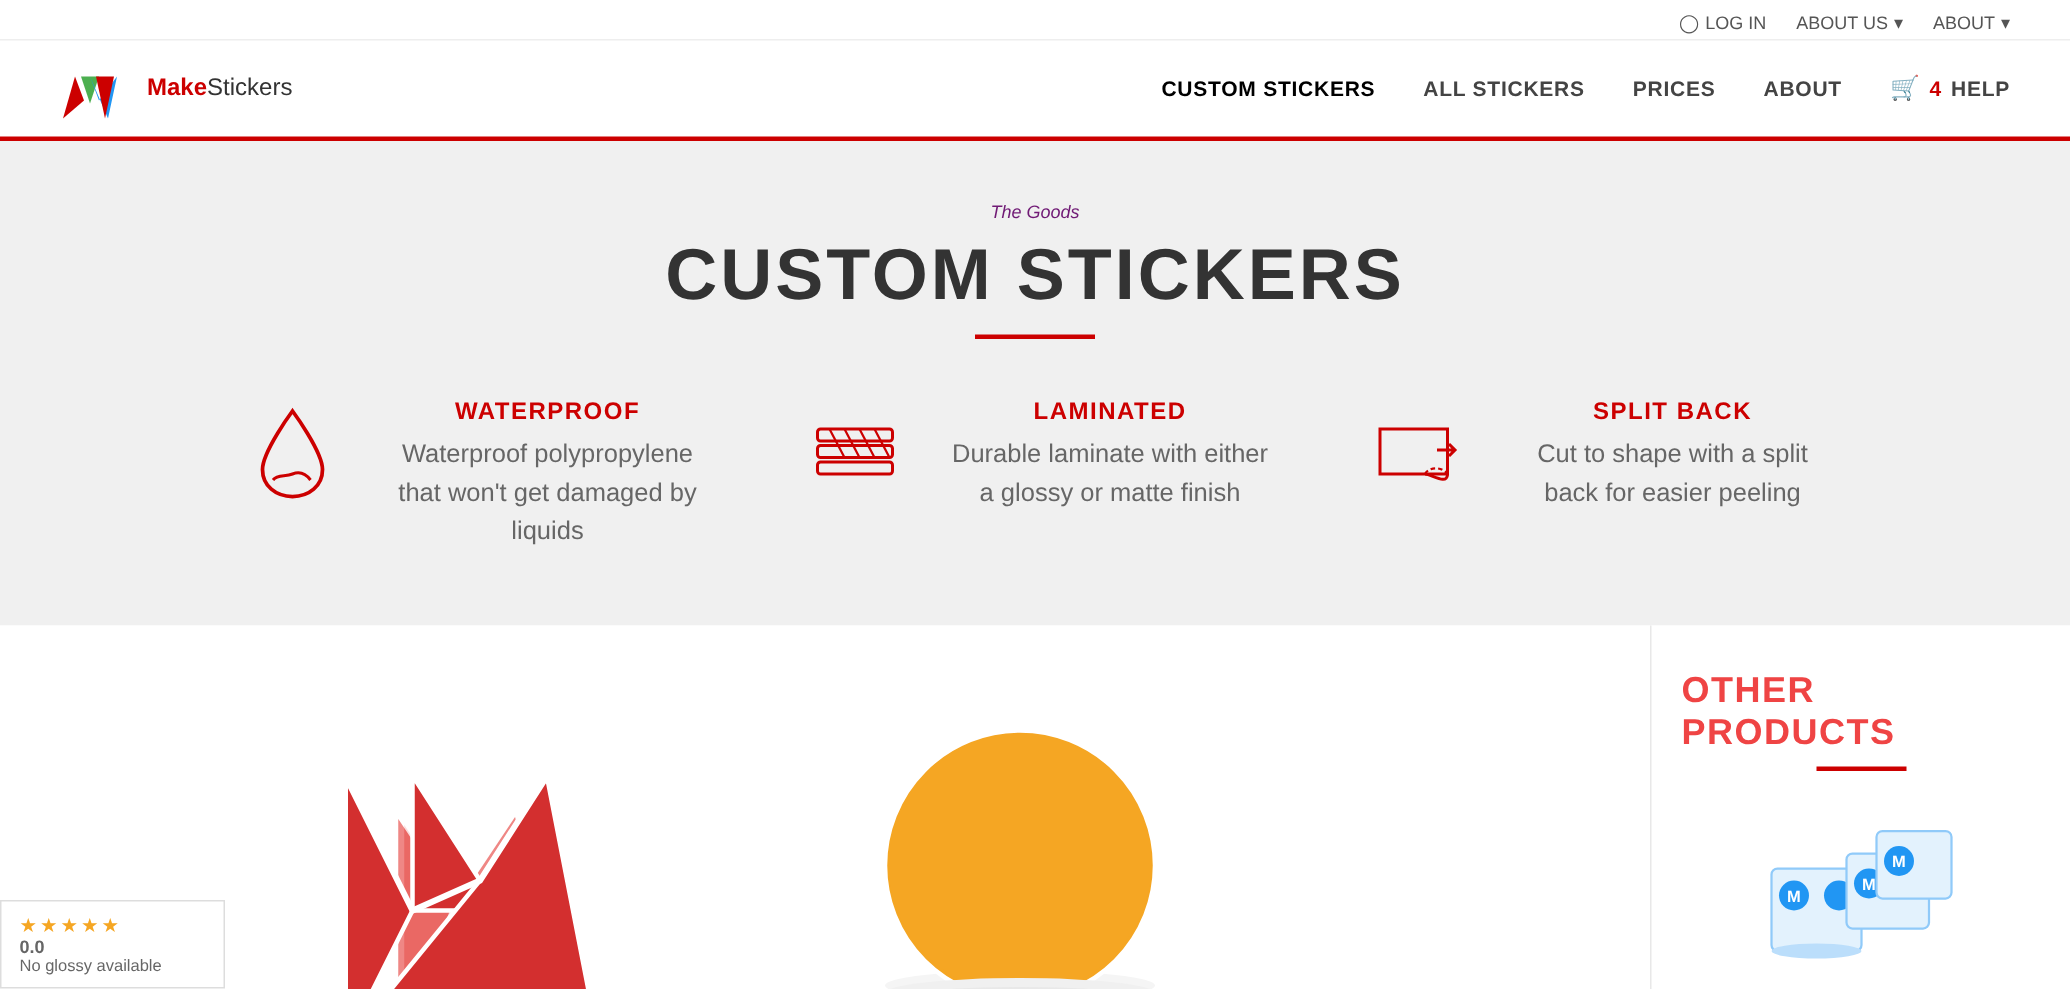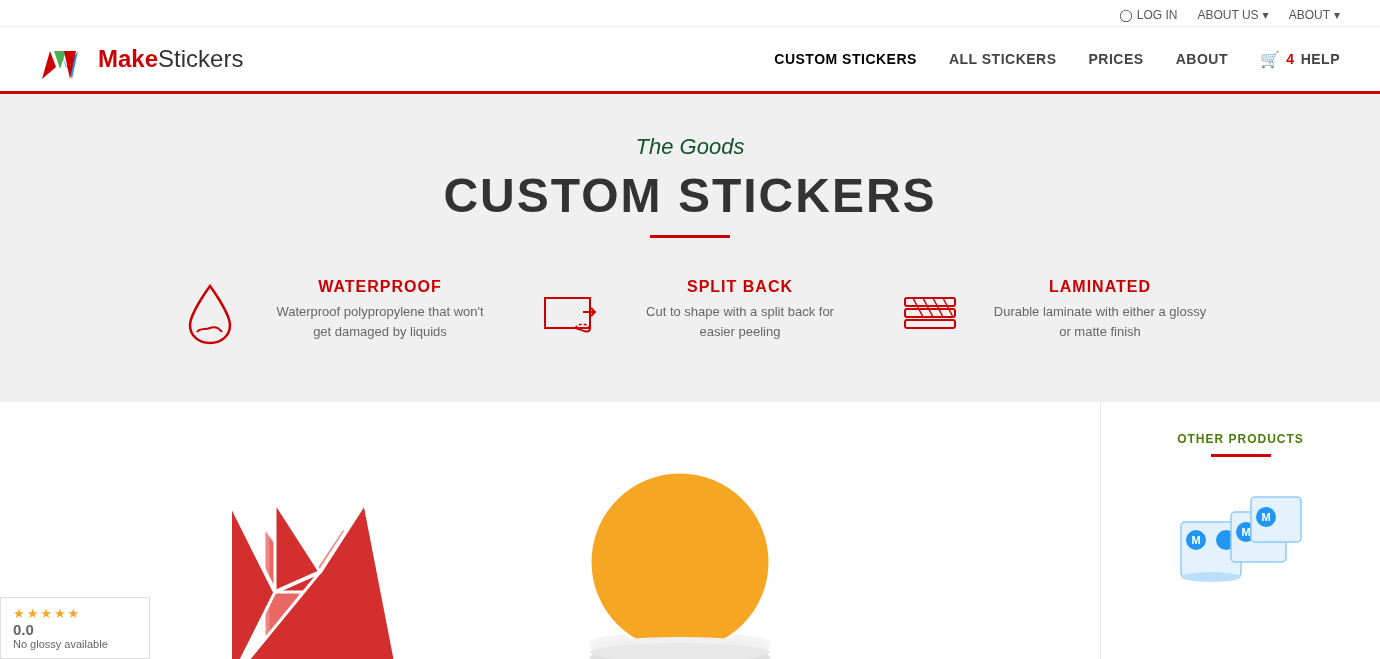--- a/index.html
+++ b/index.html
@@ -36,21 +36,21 @@
       display: flex;
       align-items: center;
       gap: 8px;
       cursor: pointer;
     }
     .logo-icon {
       width: 50px;
       height: 44px;
     }
     .logo-text {
-      font-size: 24px;
+      font-size: 16px;
       color: #333;
     }
     .logo-text span { color: #cc0000; font-weight: bold; }
     .logo-text strong { color: #333; font-weight: normal; }
 
     .main-nav {
       display: flex;
       align-items: center;
       gap: 32px;
     }
@@ -69,22 +69,22 @@
       gap: 6px;
     }
 
     
     .hero {
       background: #f0f0f0;
       text-align: center;
       padding: 40px 20px 50px;
     }
     .hero-subtitle {
-      color: #14532d;
-      font-size: 22px;
+      color: #701a75;
+      font-size: 12px;
       font-style: italic;
       margin-bottom: 8px;
     }
     .hero-title {
       font-size: 48px;
       font-weight: 900;
       color: #333;
       letter-spacing: 2px;
       text-transform: uppercase;
       margin-bottom: 12px;
@@ -92,21 +92,21 @@
     .hero-divider {
       width: 80px;
       height: 3px;
       background: #cc0000;
       margin: 0 auto 40px;
     }
 
     .features {
       display: flex;
       justify-content: center;
-      gap: 40px;
+      gap: 55px;
       padding: 0 60px;
     }
     .feature {
       display: flex;
       align-items: flex-start;
       gap: 20px;
       max-width: 320px;
     }
     .feature-icon {
       width: 80px;
@@ -118,21 +118,21 @@
     }
     .feature-content h3 {
       font-size: 16px;
       font-weight: 800;
       color: #cc0000;
       text-transform: uppercase;
       letter-spacing: 1px;
       margin-bottom: 6px;
     }
     .feature-content p {
-      font-size: 13px;
+      font-size: 17px;
       color: #666;
       line-height: 1.5;
     }
 
     
     .products-section {
       display: flex;
       gap: 0;
       padding: 0 0 0 0;
       background: #fff;
@@ -157,24 +157,24 @@
       background: #fff;
     }
 
     
     .sidebar {
       width: 280px;
       padding: 30px 20px;
       border-left: 1px solid #e8e8e8;
     }
     .sidebar-title {
-      font-size: 12px;
+      font-size: 24px;
       font-weight: 800;
-      color: #4d7c0f;
-      text-align: center;
+      color: #ef4444;
+      text-align: left;
       letter-spacing: 1px;
       text-transform: uppercase;
       margin-bottom: 8px;
     }
     .sidebar-divider {
       width: 60px;
       height: 3px;
       background: #cc0000;
       margin: 0 auto 20px;
     }
@@ -285,51 +285,51 @@
       <div class="feature-content">
         <h3>WATERPROOF</h3>
         <p>Waterproof polypropylene that won't get damaged by liquids</p>
       </div>
     </div>
 
     <div class="feature">
       <div class="feature-icon">
         <svg viewBox="0 0 70 70" fill="none" xmlns="http://www.w3.org/2000/svg">
 
-          <path d="M10 50 L55 50 L55 20 L10 20 Z" stroke="#cc0000" stroke-width="2" fill="none"></path>
-
-          <path d="M40 50 C44 50 55 58 55 50" stroke="#cc0000" stroke-width="2" fill="none"></path>
-          <path d="M40 50 C42 46 50 44 55 50" stroke="#cc0000" stroke-width="1.5" fill="none" stroke-dasharray="3,2"></path>
-
-          <path d="M48 34 L60 34 M56 30 L60 34 L56 38" stroke="#cc0000" stroke-width="2" fill="none"></path>
-        </svg>
-      </div>
-      <div class="feature-content">
-        <h3>SPLIT BACK</h3>
-        <p>Cut to shape with a split back for easier peeling</p>
-      </div>
-    </div>
-
-    <div class="feature">
-      <div class="feature-icon">
-        <svg viewBox="0 0 70 70" fill="none" xmlns="http://www.w3.org/2000/svg">
-
           <rect x="10" y="20" width="50" height="8" rx="2" stroke="#cc0000" stroke-width="2" fill="none"></rect>
           <rect x="10" y="31" width="50" height="8" rx="2" stroke="#cc0000" stroke-width="2" fill="none"></rect>
           <rect x="10" y="42" width="50" height="8" rx="2" stroke="#cc0000" stroke-width="2" fill="none"></rect>
 
           <line x1="18" y1="20" x2="28" y2="39" stroke="#cc0000" stroke-width="1.5"></line>
           <line x1="28" y1="20" x2="38" y2="39" stroke="#cc0000" stroke-width="1.5"></line>
           <line x1="38" y1="20" x2="48" y2="39" stroke="#cc0000" stroke-width="1.5"></line>
           <line x1="48" y1="20" x2="58" y2="39" stroke="#cc0000" stroke-width="1.5"></line>
         </svg>
       </div>
       <div class="feature-content">
         <h3>LAMINATED</h3>
         <p>Durable laminate with either a glossy or matte finish</p>
+      </div>
+    </div>
+
+    <div class="feature">
+      <div class="feature-icon">
+        <svg viewBox="0 0 70 70" fill="none" xmlns="http://www.w3.org/2000/svg">
+
+          <path d="M10 50 L55 50 L55 20 L10 20 Z" stroke="#cc0000" stroke-width="2" fill="none"></path>
+
+          <path d="M40 50 C44 50 55 58 55 50" stroke="#cc0000" stroke-width="2" fill="none"></path>
+          <path d="M40 50 C42 46 50 44 55 50" stroke="#cc0000" stroke-width="1.5" fill="none" stroke-dasharray="3,2"></path>
+
+          <path d="M48 34 L60 34 M56 30 L60 34 L56 38" stroke="#cc0000" stroke-width="2" fill="none"></path>
+        </svg>
+      </div>
+      <div class="feature-content">
+        <h3>SPLIT BACK</h3>
+        <p>Cut to shape with a split back for easier peeling</p>
       </div>
     </div>
   </div>
 </section>
 
 <div class="products-section">
   <div class="main-products">
 
     <div class="product-card">
       <div class="product-img-area">
@@ -415,15 +415,15 @@
           <text x="105" y="39" text-anchor="middle" fill="white" font-size="11" font-weight="bold">M</text>
         </svg>
       </div>
     </div>
 
   </div>
 </div>
 
 <div class="rating-badge">
   <div class="rating-stars">★★★★★</div>
-  <div style="font-weight:bold;font-size:15px;">0.0</div>
+  <div style="font-weight:bold;font-size:12px;">0.0</div>
   <div>No glossy available</div>
 </div>
 
 </body></html>

